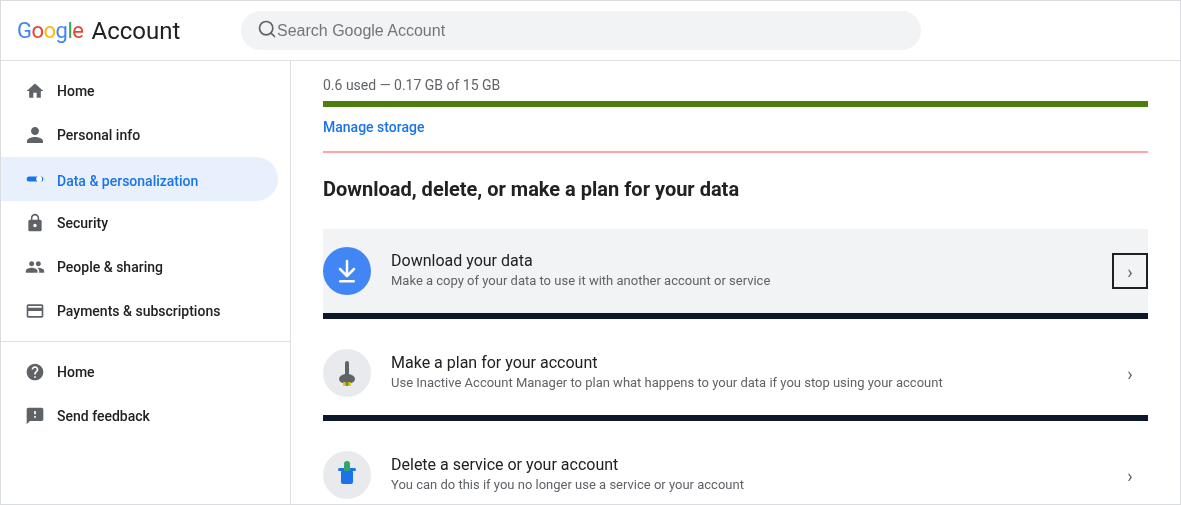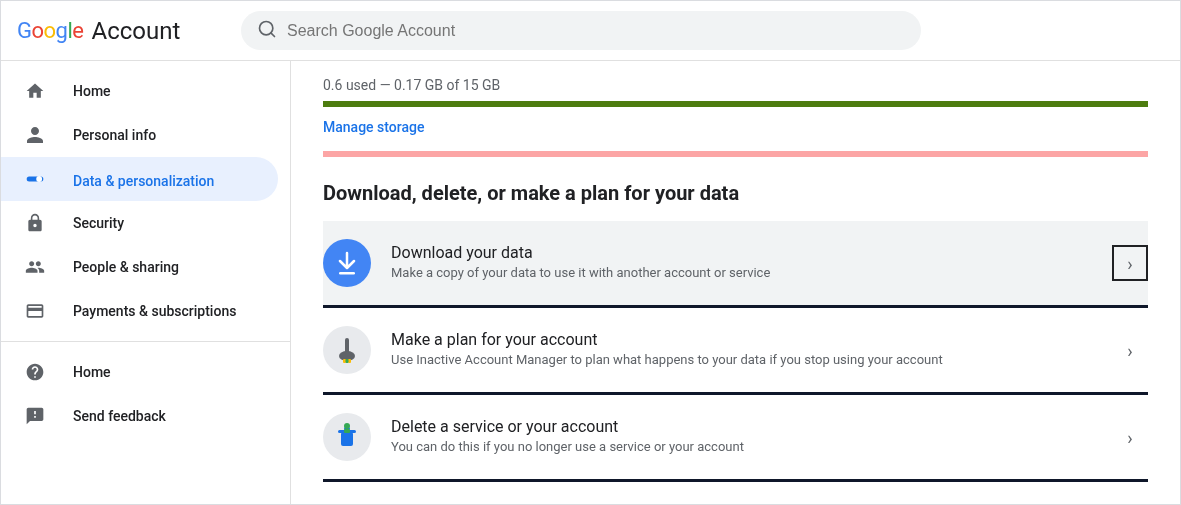--- a/index.html
+++ b/index.html
@@ -50,21 +50,20 @@
       flex: 1;
       max-width: 680px;
       margin: 0 24px;
     }
     .search-input-wrap {
       display: flex;
       align-items: center;
       background: #f1f3f4;
       border-radius: 24px;
       padding: 8px 16px;
-      gap: 10px;
     }
     .search-input-wrap input {
       border: none;
       background: transparent;
       outline: none;
       font-size: 16px;
       color: #202124;
       width: 100%;
     }
     .search-icon-svg {
@@ -83,21 +82,21 @@
       width: 290px;
       min-width: 290px;
       padding: 8px 0;
       border-right: 1px solid #e0e0e0;
       overflow-y: auto;
       background: #fff;
     }
     .sidebar-item {
       display: flex;
       align-items: center;
-      gap: 28px;
+      gap: 12px;
       padding: 12px 24px;
       cursor: pointer;
       border-radius: 0 24px 24px 0;
       margin-right: 12px;
       color: #202124;
       font-size: 14px;
       font-weight: 500;
     }
     .sidebar-item.active {
       background: #e8f0fe;
@@ -138,40 +137,41 @@
       font-size: 14px;
     }
     .manage-storage-link {
       display: inline-block;
       padding: 12px 0 16px 0;
       color: #1a73e8;
       font-size: 14px;
       font-weight: 500;
       cursor: pointer;
       text-decoration: none;
-      border-bottom: 6px solid #fca5a5;
+      border-bottom: 2px solid #fca5a5;
       width: 100%;
     }
 
     
     .section-title {
       font-size: 20px;
       font-weight: 700;
       color: #202124;
       padding: 24px 0 16px 0;
     }
 
     
     .card-row {
       display: flex;
       align-items: center;
       padding: 18px 0;
-      border-bottom: 3px solid #0f172a;
+      border-bottom: 6px solid #0f172a;
       cursor: pointer;
       position: relative;
+      margin-top: 12px;
     }
     .card-row.highlighted {
       background: #f1f3f4;
     }
     .card-icon-wrap {
       width: 48px;
       height: 48px;
       border-radius: 50%;
       display: flex;
       align-items: center;

